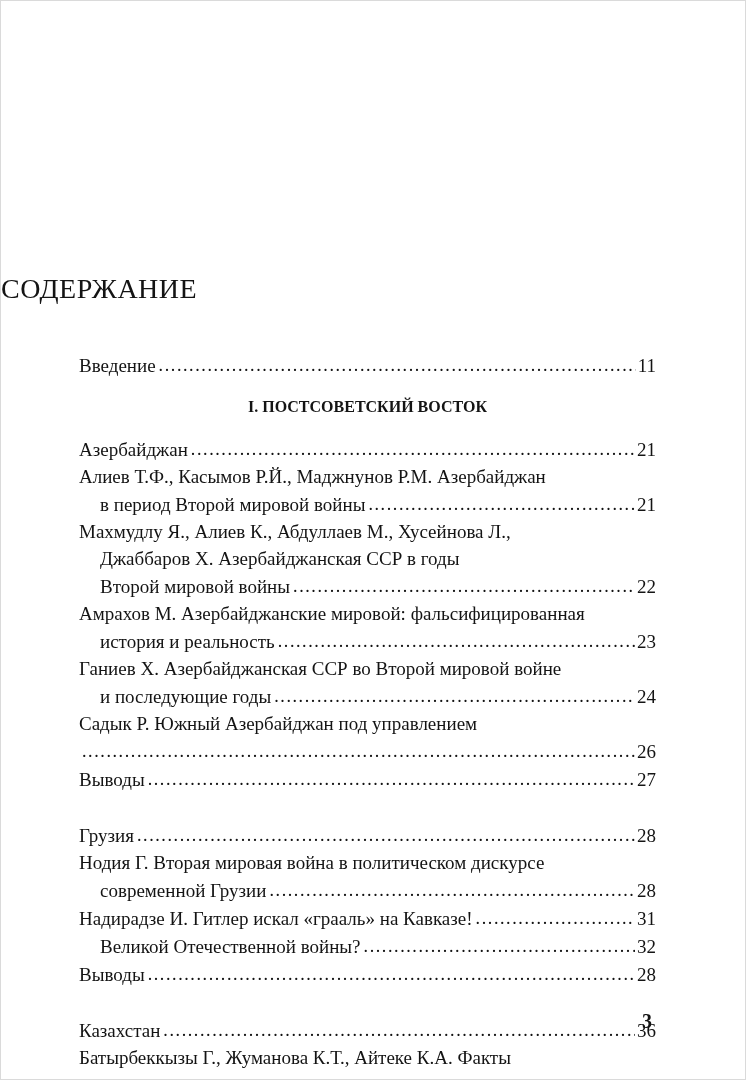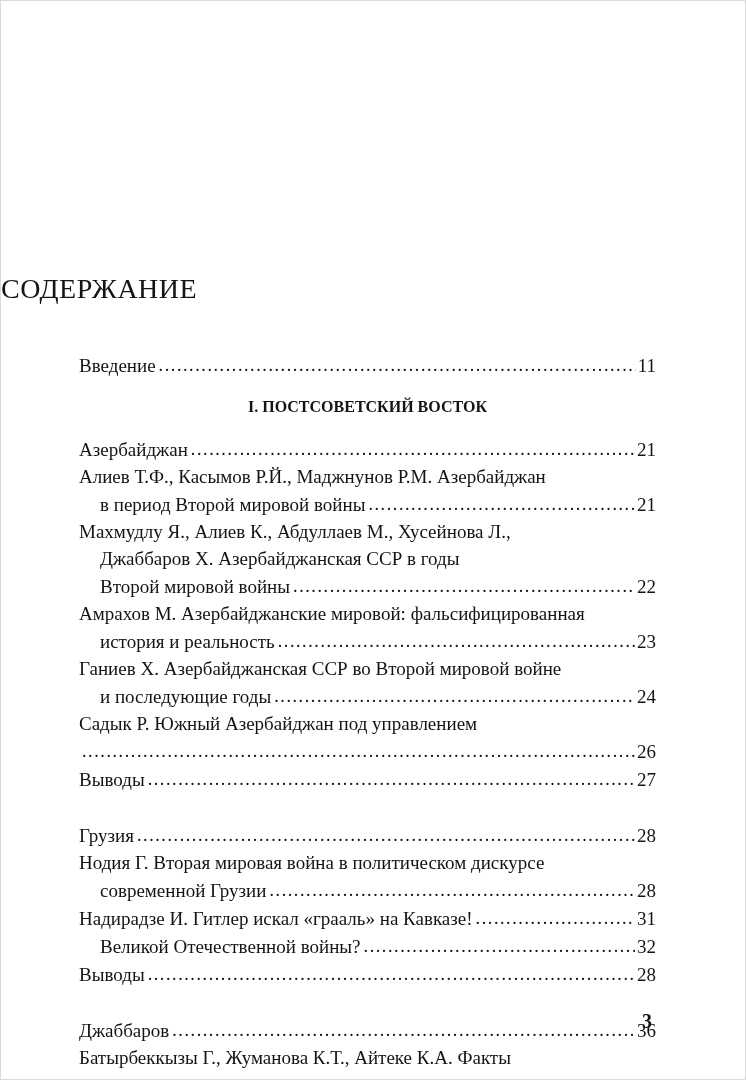--- a/index.html
+++ b/index.html
@@ -175,21 +175,21 @@
       </div>
       <div class="toc-entry">
         <div class="toc-line">
           <span class="toc-text">Выводы</span>
           <span class="leader"></span>
           <span class="toc-page">28</span>
         </div>
       </div>
       <div class="toc-entry gap bold">
         <div class="toc-line">
-          <span class="toc-text">Джаббаров</span>
+          <span class="toc-text">Казахстан</span>
           <span class="leader"></span>
           <span class="toc-page">36</span>
         </div>
       </div>
       <div class="toc-entry">
         <div class="toc-line">
           <span class="toc-text">Батырбеккызы Г., Жуманова К.Т., Айтеке К.А. Факты</span>
         </div>
       </div>
     </div>

